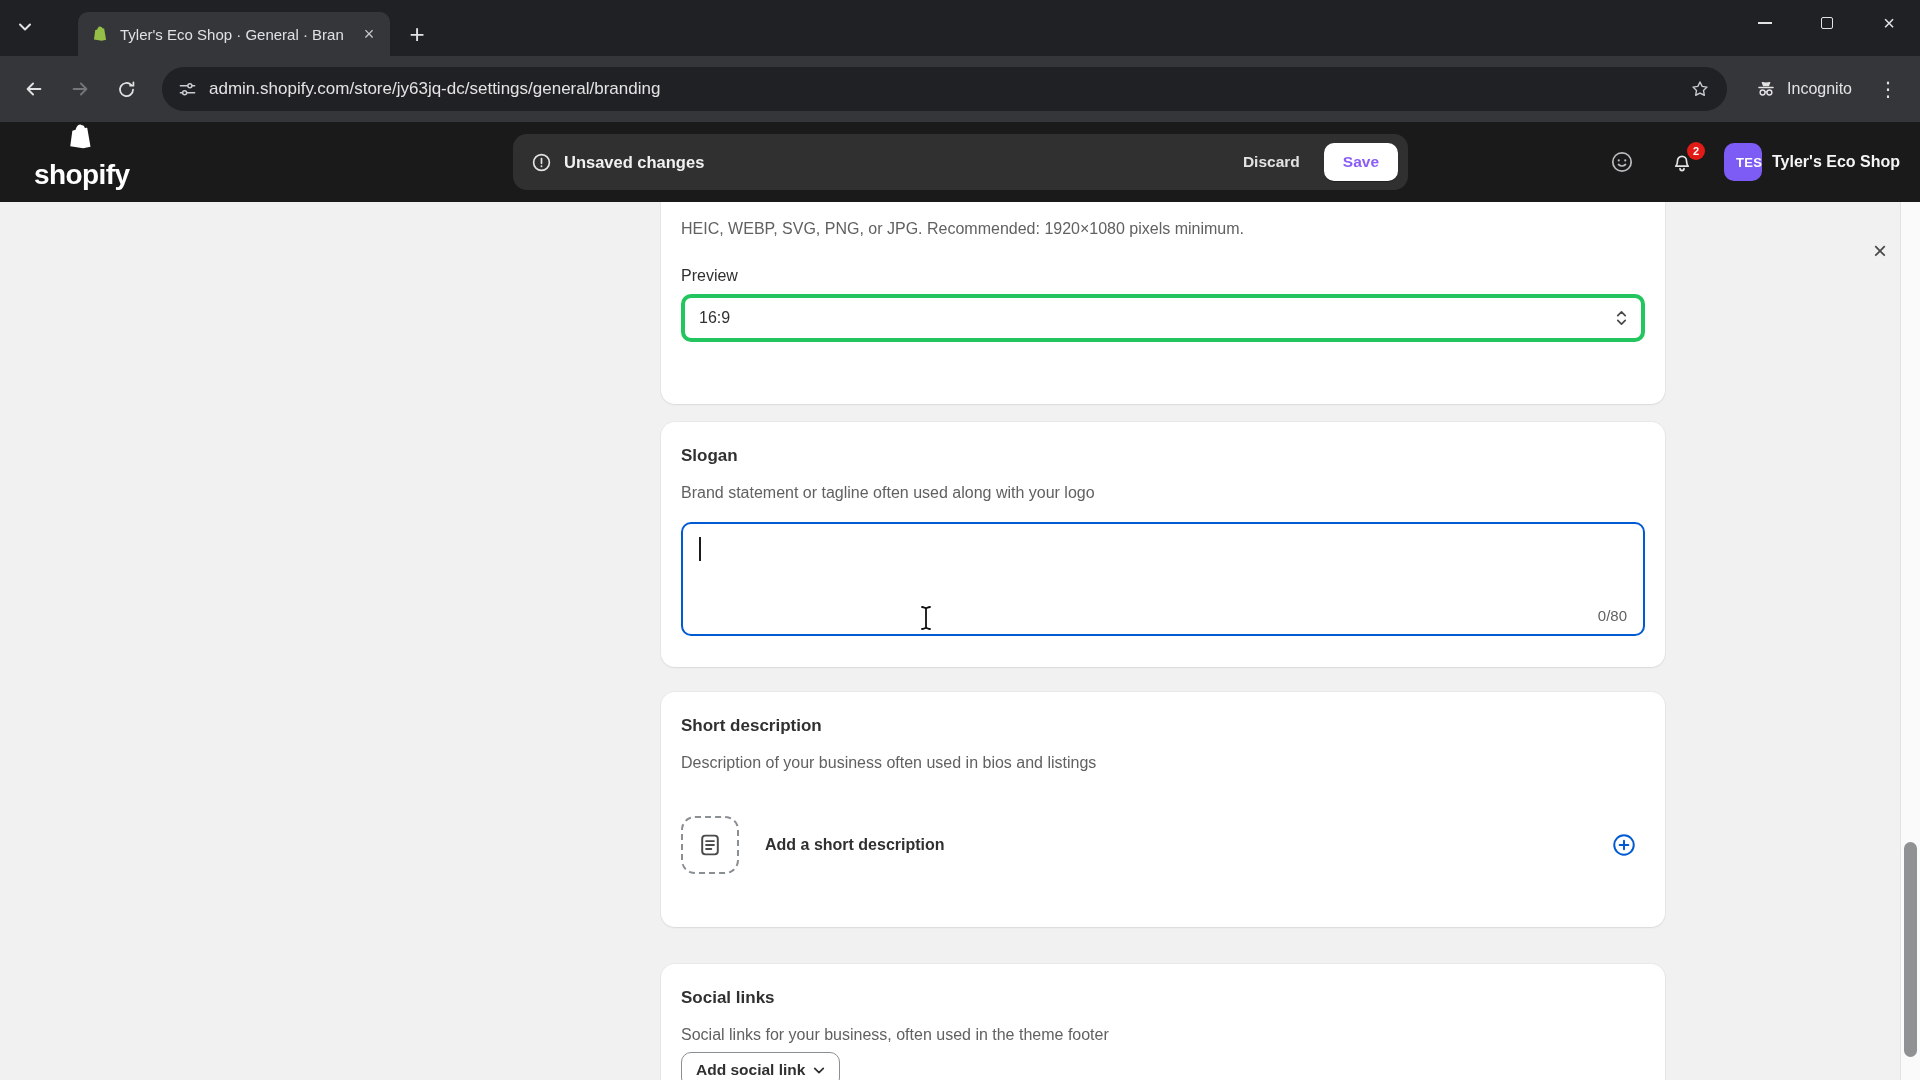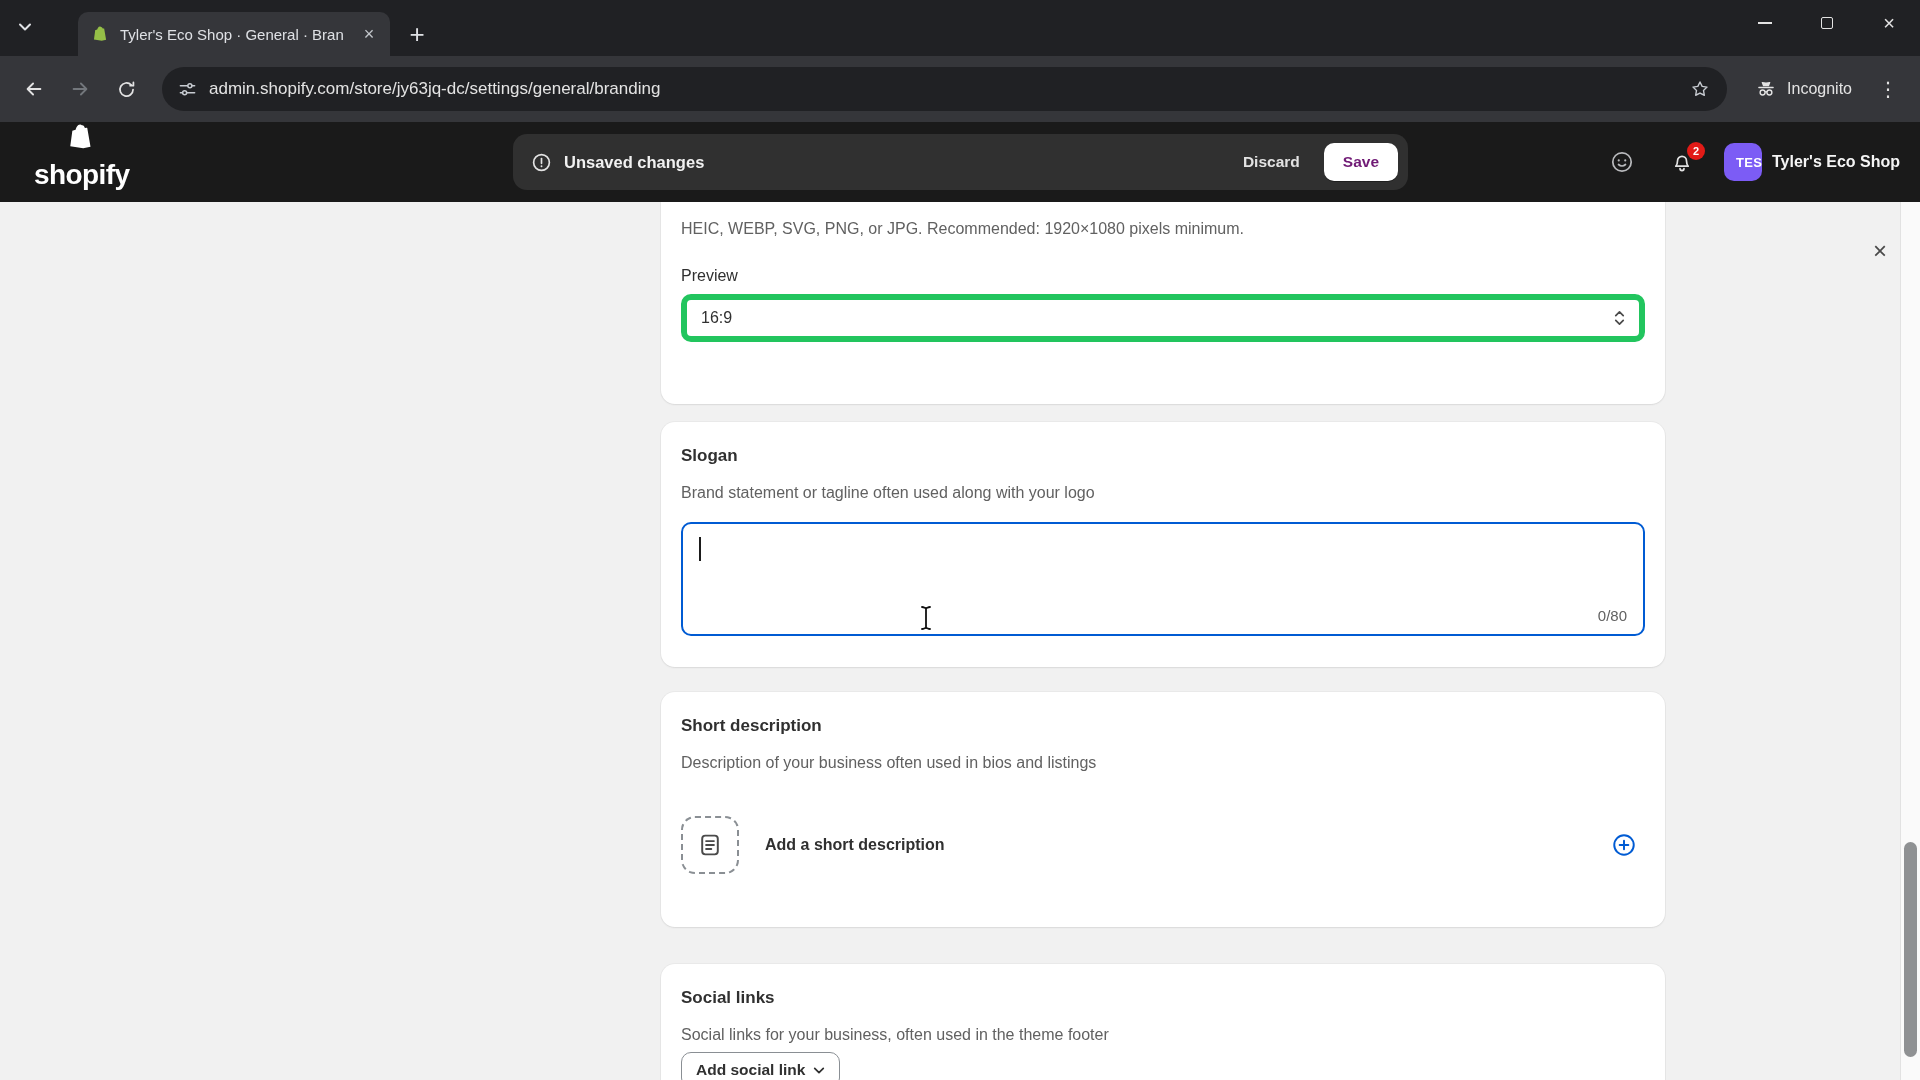--- a/index.html
+++ b/index.html
@@ -35,42 +35,42 @@
     color:#e3e3e3; font-size:20px; letter-spacing:0; flex:0 0 auto; }
 
   
   .sheader { position:relative; height:80px; background:#1a1a1a; }
   .slogo { position:absolute; left:34px; top:0; height:80px; display:flex; align-items:center; gap:7px;flex-direction:column; }
   .slogo-text { color:#ffffff; font-size:28px; font-weight:700; letter-spacing:-0.6px; }
   .context-bar { position:absolute; left:513px; top:12px; width:895px; height:56px; background:#303030;
     border-radius:14px; display:flex; align-items:center; gap:12px; padding:0 10px 0 18px; }
   .context-label { flex:1; color:#f1f1f1; font-size:16.5px; font-weight:600; }
   .discard-btn { color:#e3e3e3; font-size:15.5px; font-weight:600; padding:10px 12px; border-radius:10px; }
-  .save-btn { background:#ffffff; color:#701a75; font-size:15.5px; font-weight:700; padding:10px 19px;
+  .save-btn { background:#ffffff; color:#8b5cf6; font-size:15.5px; font-weight:700; padding:10px 19px;
     border-radius:10px; box-shadow:0 1px 0 rgba(0,0,0,.35); }
   .sheader-right { position:absolute; right:20px; top:0; height:80px; display:flex; align-items:center; gap:24px; }
   .icon-btn { position:relative; width:36px; height:36px; display:flex; align-items:center; justify-content:center; }
   .badge { position:absolute; top:-2px; right:-5px; min-width:18px; height:18px; padding:0 4px; border-radius:9px;
     background:#e21b17; color:#fff; font-size:11px; font-weight:700; display:flex; align-items:center; justify-content:center; }
   .store-chip { display:flex; align-items:center; gap:10px; }
   .avatar { width:38px; height:38px; border-radius:10px; background:#7C5CF5; color:#fff; font-size:13px; font-weight:700;
     display:flex; align-items:center; justify-content:center; letter-spacing:0.3px;padding-left:12px; }
   .store-name { color:#f5f5f5; font-size:16px; font-weight:700; }
 
   
   .content { position:absolute; top:202px; left:0; right:0; bottom:0; background:#f1f1f1; overflow:hidden; }
   .close-settings { position:absolute; top:31px; right:22px; width:36px; height:36px; display:flex; align-items:center;
     justify-content:center; color:#4a4a4a; font-size:24px; line-height:1; }
   .column { position:absolute; left:661px; top:0; width:1004px; }
   .card { background:#fff; border-radius:14px; box-shadow:0 1px 2px rgba(0,0,0,.07), 0 0 0 1px rgba(0,0,0,.03); padding:22px 20px; }
   .card-top { border-radius:0 0 14px 14px; padding:16px 20px 20px; height:202px; }
   .hint { color:#616161; font-size:16px; line-height:22px; }
   .warning-row { display:flex; align-items:center; gap:10px; margin-top:20px; color:#303030; font-size:16px; line-height:22px; }
   .field-label { display:block; margin-top:26px; color:#303030; font-size:16px; font-weight:500; line-height:20px; }
-  .select { margin-top:8px; height:48px; border:6px solid #22c55e; border-radius:10px; background:#fff;
+  .select { margin-top:8px; height:48px; border:4px solid #22c55e; border-radius:10px; background:#fff;
     display:flex; align-items:center; padding:0 12px 0 14px; color:#303030; font-size:16px; }
   .select-value { flex:1; }
   .card h2 { color:#303030; font-size:17px; font-weight:700; line-height:24px; }
   .card .desc { margin-top:14px; color:#616161; font-size:16px; line-height:22px; }
   .card-slogan { margin-top:18px; min-height:245px; }
   .textarea { position:relative; margin-top:18px; height:114px; border:2px solid #005BD3; border-radius:10px; background:#fff; }
   .caret { position:absolute; left:16px; top:13px; width:2px; height:24px; background:#1b1b1b; animation:blink 1.1s steps(1) infinite; }
   @keyframes blink { 50% { opacity:0; } }
   .counter { position:absolute; right:16px; bottom:10px; color:#616161; font-size:15px; }
   .card-short { margin-top:25px; min-height:235px; }

